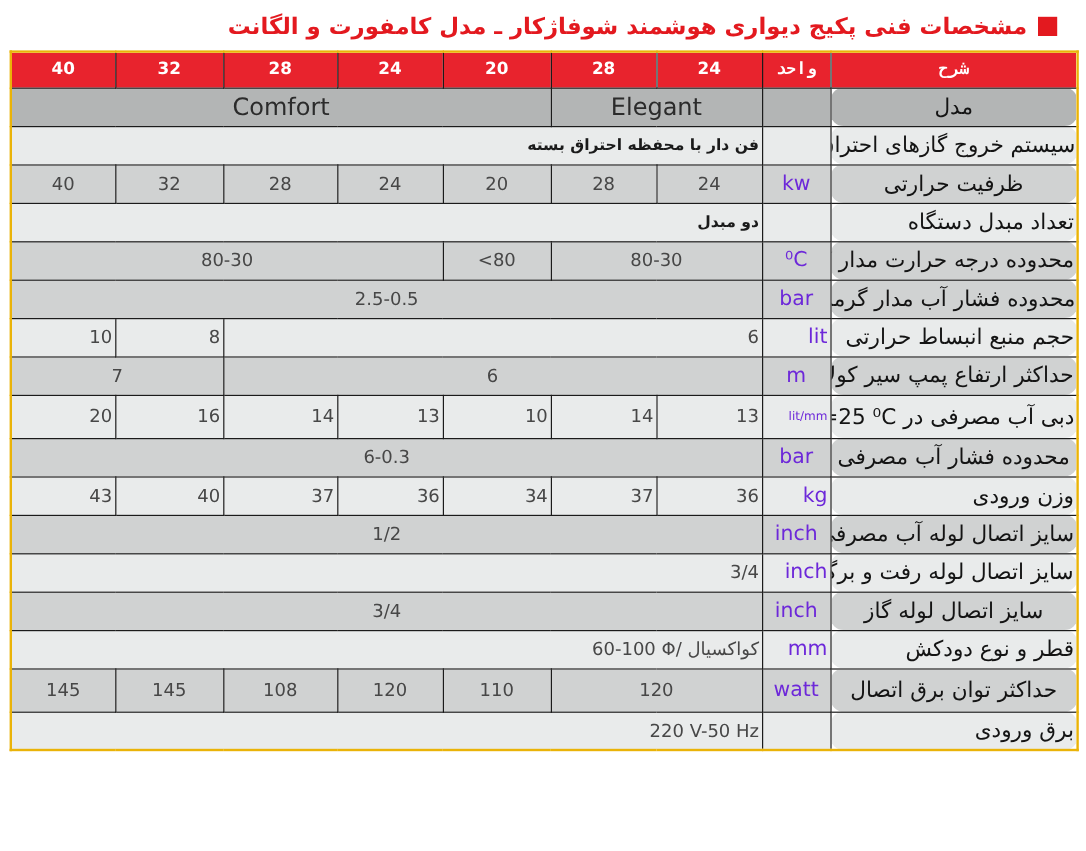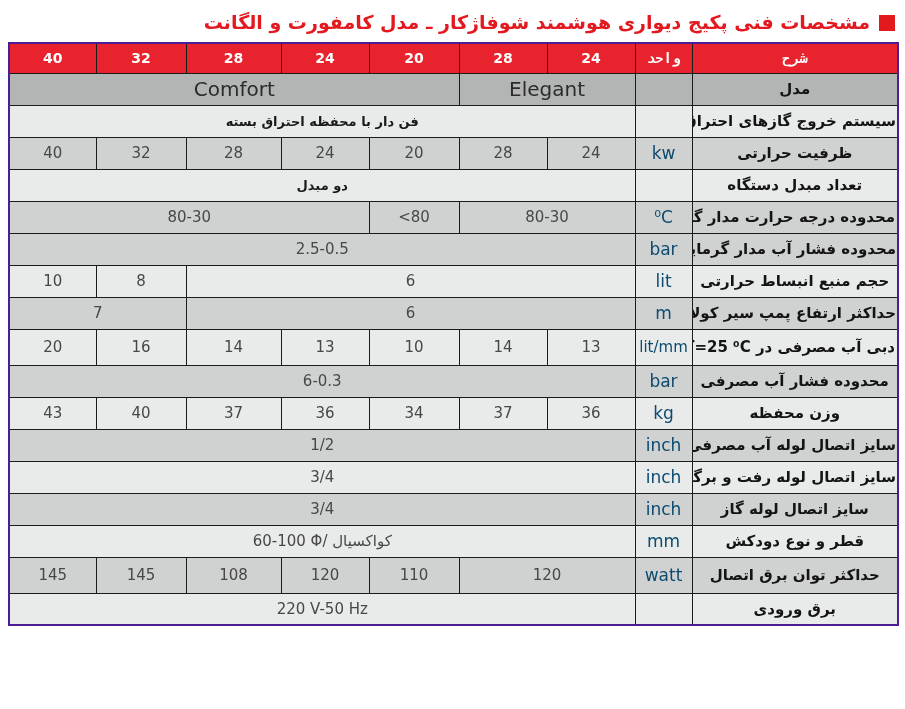--- a/index.html
+++ b/index.html
@@ -1,41 +1,41 @@
 <!DOCTYPE html>
 <html lang="fa"><head>
 <meta charset="utf-8">
 <style>
   html,body{margin:0;padding:0;background:#ffffff;}
   body{width:905px;height:709px;font-family:"DejaVu Sans",sans-serif;overflow:hidden;}
 
-  .title-bar{direction:rtl;text-align:right;padding:11px 10px 9px 0;white-space:nowrap;}
+  .title-bar{direction:rtl;text-align:right;padding:11px 24px 9px 0;white-space:nowrap;}
   .title-square{display:inline-block;width:16px;height:16px;background:#e3191f;margin-left:9px;vertical-align:-2px;}
   .title-text{color:#e3191f;font-size:19px;font-weight:bold;letter-spacing:0;}
 
-  table.spec{border-collapse:collapse;table-layout:fixed;width:889px;margin-left:8px;direction:ltr;border:2px solid #4c1d95;}
+  table.spec{border-collapse:collapse;table-layout:fixed;width:889px;margin-left:8px;direction:ltr;border:2px solid #eab308;}
   .spec td,.spec th{border:1px solid #1b1b1b;text-align:center;vertical-align:middle;padding:0 2px;overflow:hidden;}
   .spec tr{height:32px;}
   .spec tr.hdr{height:30px;}
   .spec tr.tall{height:36px;}
 
   .spec thead th{background:#e8232d;color:#ffffff;font-weight:bold;font-size:14px;}
   .spec thead th.fa{font-size:14px;font-family:Liberation Mono, monospace;}
 
   .r-model td{background:#b3b5b5;}
-  .r-a td{background:#e9ebeb;}
+  .r-a td{background:#e9ebeb;text-align:right;}
   .r-b td{background:#d0d2d2;}
 
   .v{font-size:15px;color:#474747;margin-left:45px;}
   .model-name{font-size:20px;color:#2b2b2b;}
   .fa-val{font-size:13px;font-weight:bold;color:#1a1a1a;}
   .dims{font-size:12.5px;letter-spacing:-0.3px;}
-  .u{font-size:17px;color:#0c4a6e;}
-  .u-small{font-size:15px;}
-  .d{font-size:15px;font-weight:bold;color:#141414;white-space:nowrap;}
+  .u{font-size:17px;color:#6d28d9;}
+  .u-small{font-size:10px;}
+  .d{font-size:18px;font-weight:normal;color:#141414;white-space:nowrap;border-radius:11px;}
 </style>
 </head>
 <body>
 
 <div class="title-bar">
   <span class="title-square"></span><span class="title-text">مشخصات فنی پکیج دیواری هوشمند شوفاژکار ـ مدل کامفورت و الگانت</span>
 </div>
 
 <table class="spec">
   <colgroup>
@@ -133,21 +133,21 @@
     </tr>
     <tr class="r-a">
       <td class="v" dir="ltr">43</td>
       <td class="v" dir="ltr">40</td>
       <td class="v" dir="ltr">37</td>
       <td class="v" dir="ltr">36</td>
       <td class="v" dir="ltr">34</td>
       <td class="v" dir="ltr">37</td>
       <td class="v" dir="ltr">36</td>
       <td class="u">kg</td>
-      <td class="d" dir="rtl">وزن محفظه</td>
+      <td class="d" dir="rtl">وزن ورودی</td>
     </tr>
     <tr class="r-b">
       <td class="v" colspan="7" dir="ltr">1/2</td>
       <td class="u">inch</td>
       <td class="d" dir="rtl">سایز اتصال لوله آب مصرفی</td>
     </tr>
     <tr class="r-a">
       <td class="v" colspan="7" dir="ltr">3/4</td>
       <td class="u">inch</td>
       <td class="d" dir="rtl">سایز اتصال لوله رفت و برگشت گرمایش</td>

